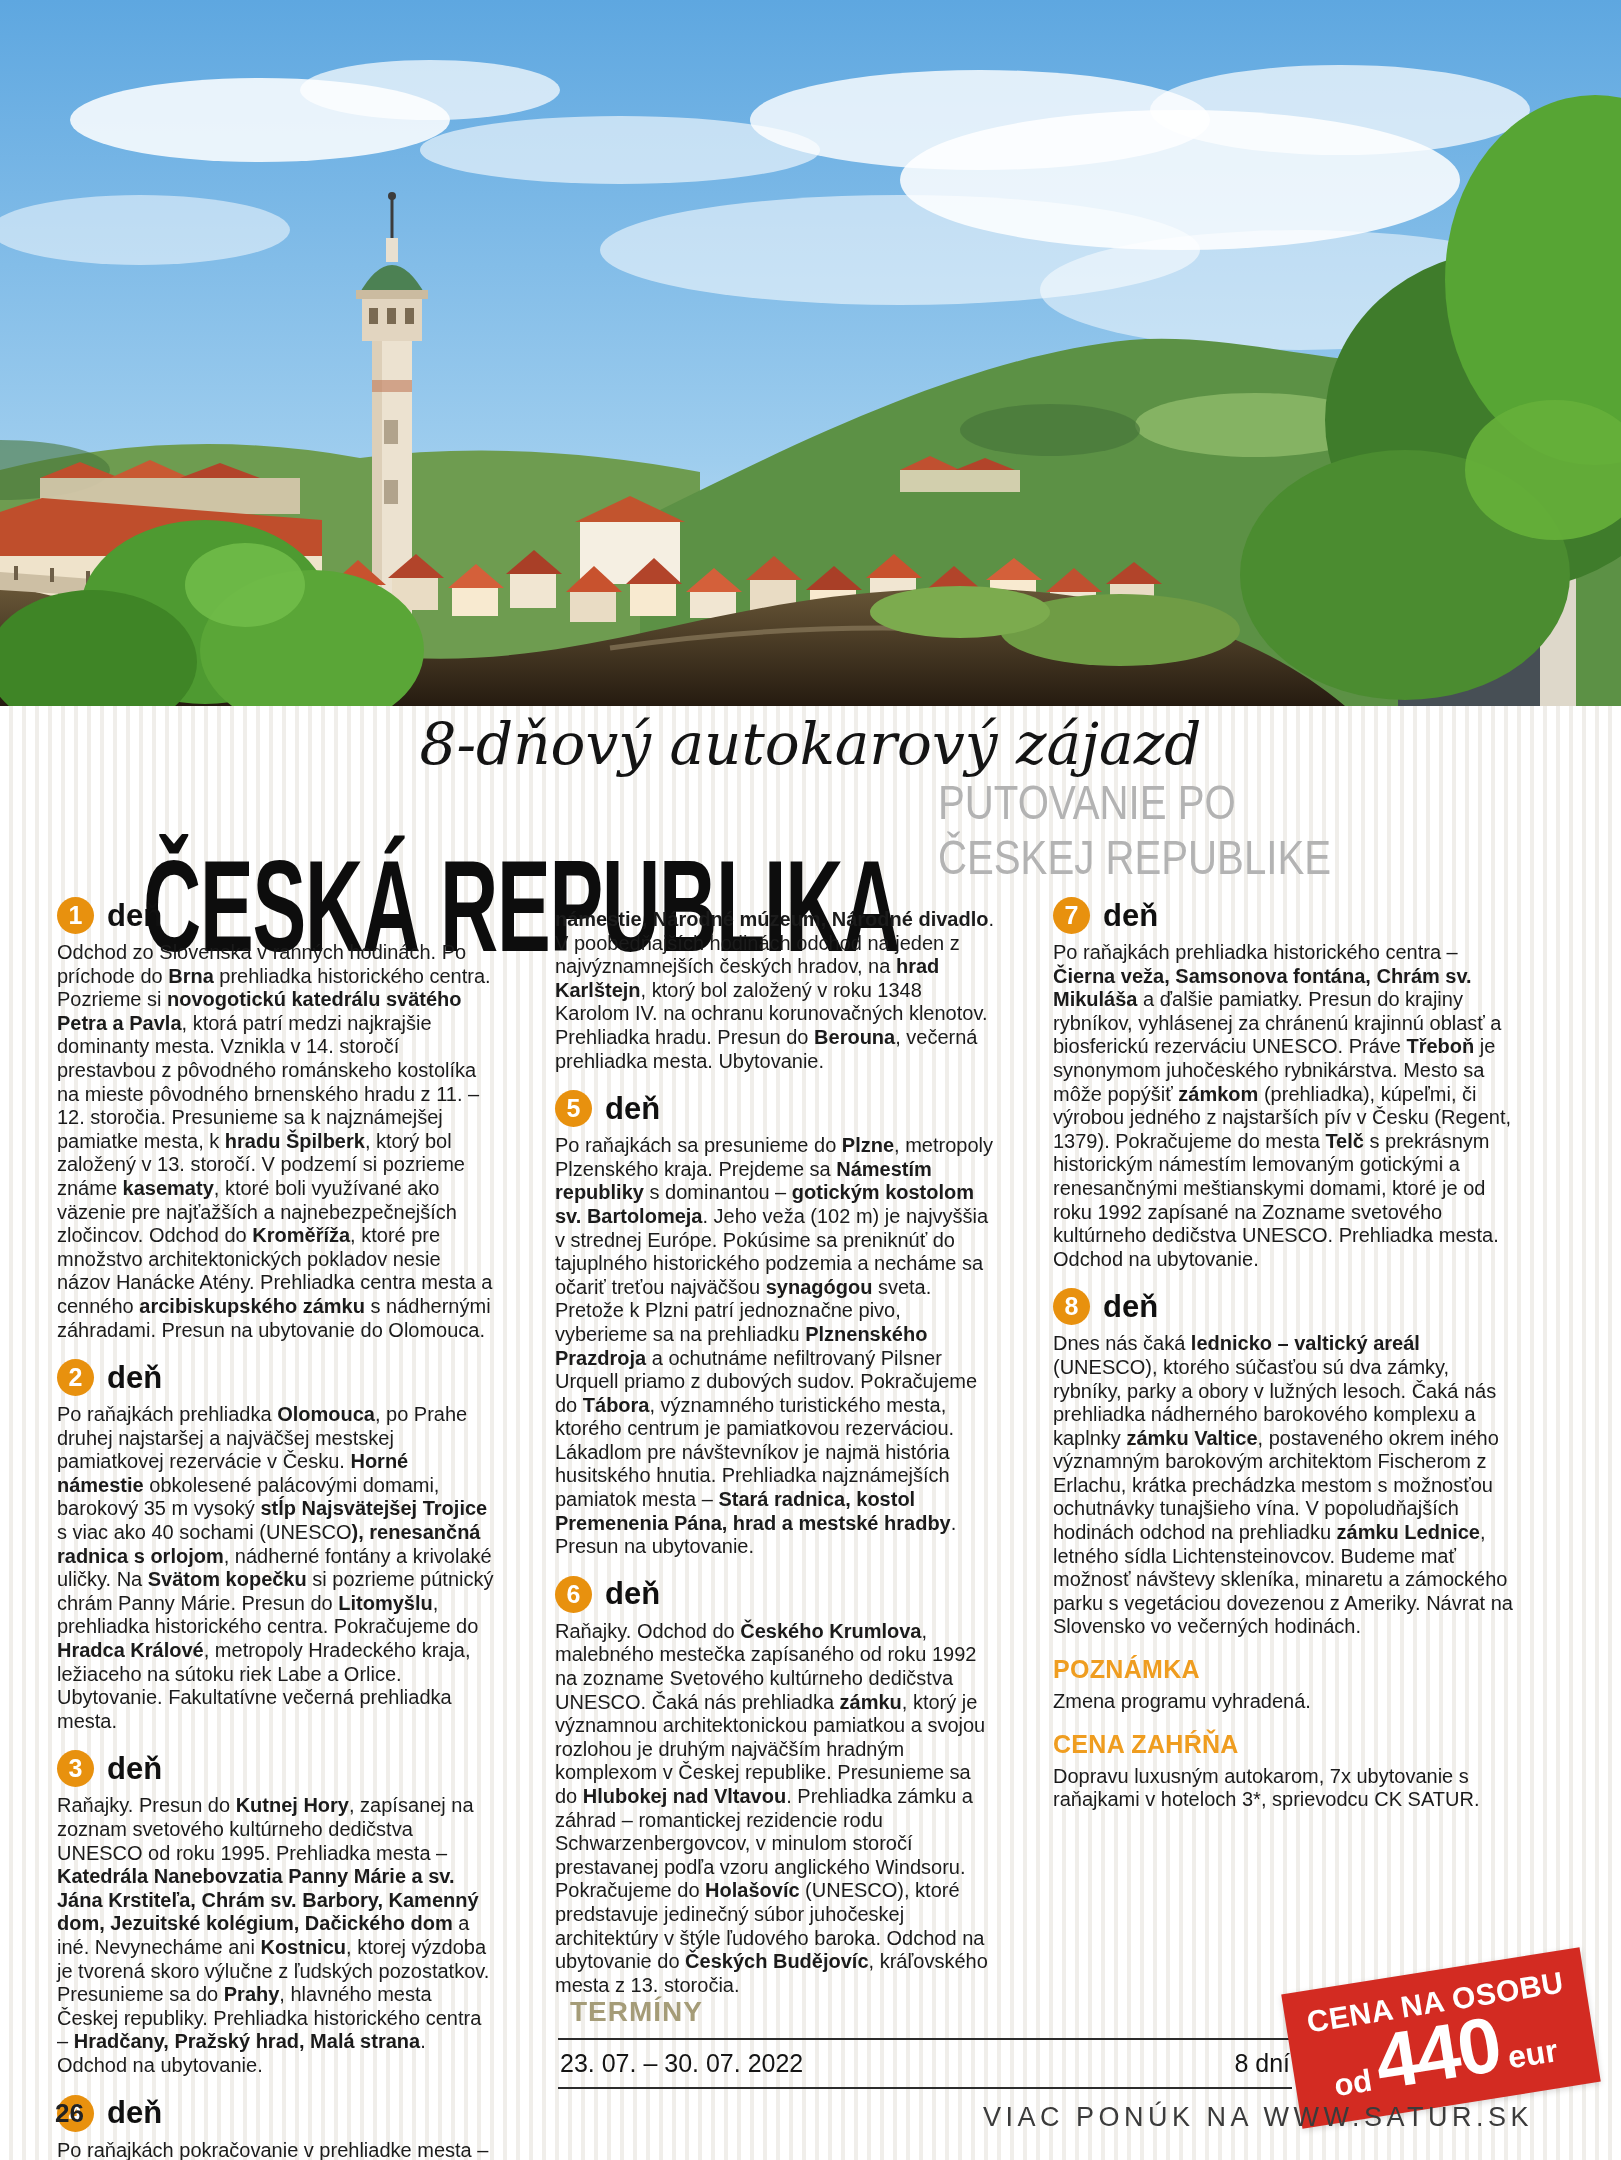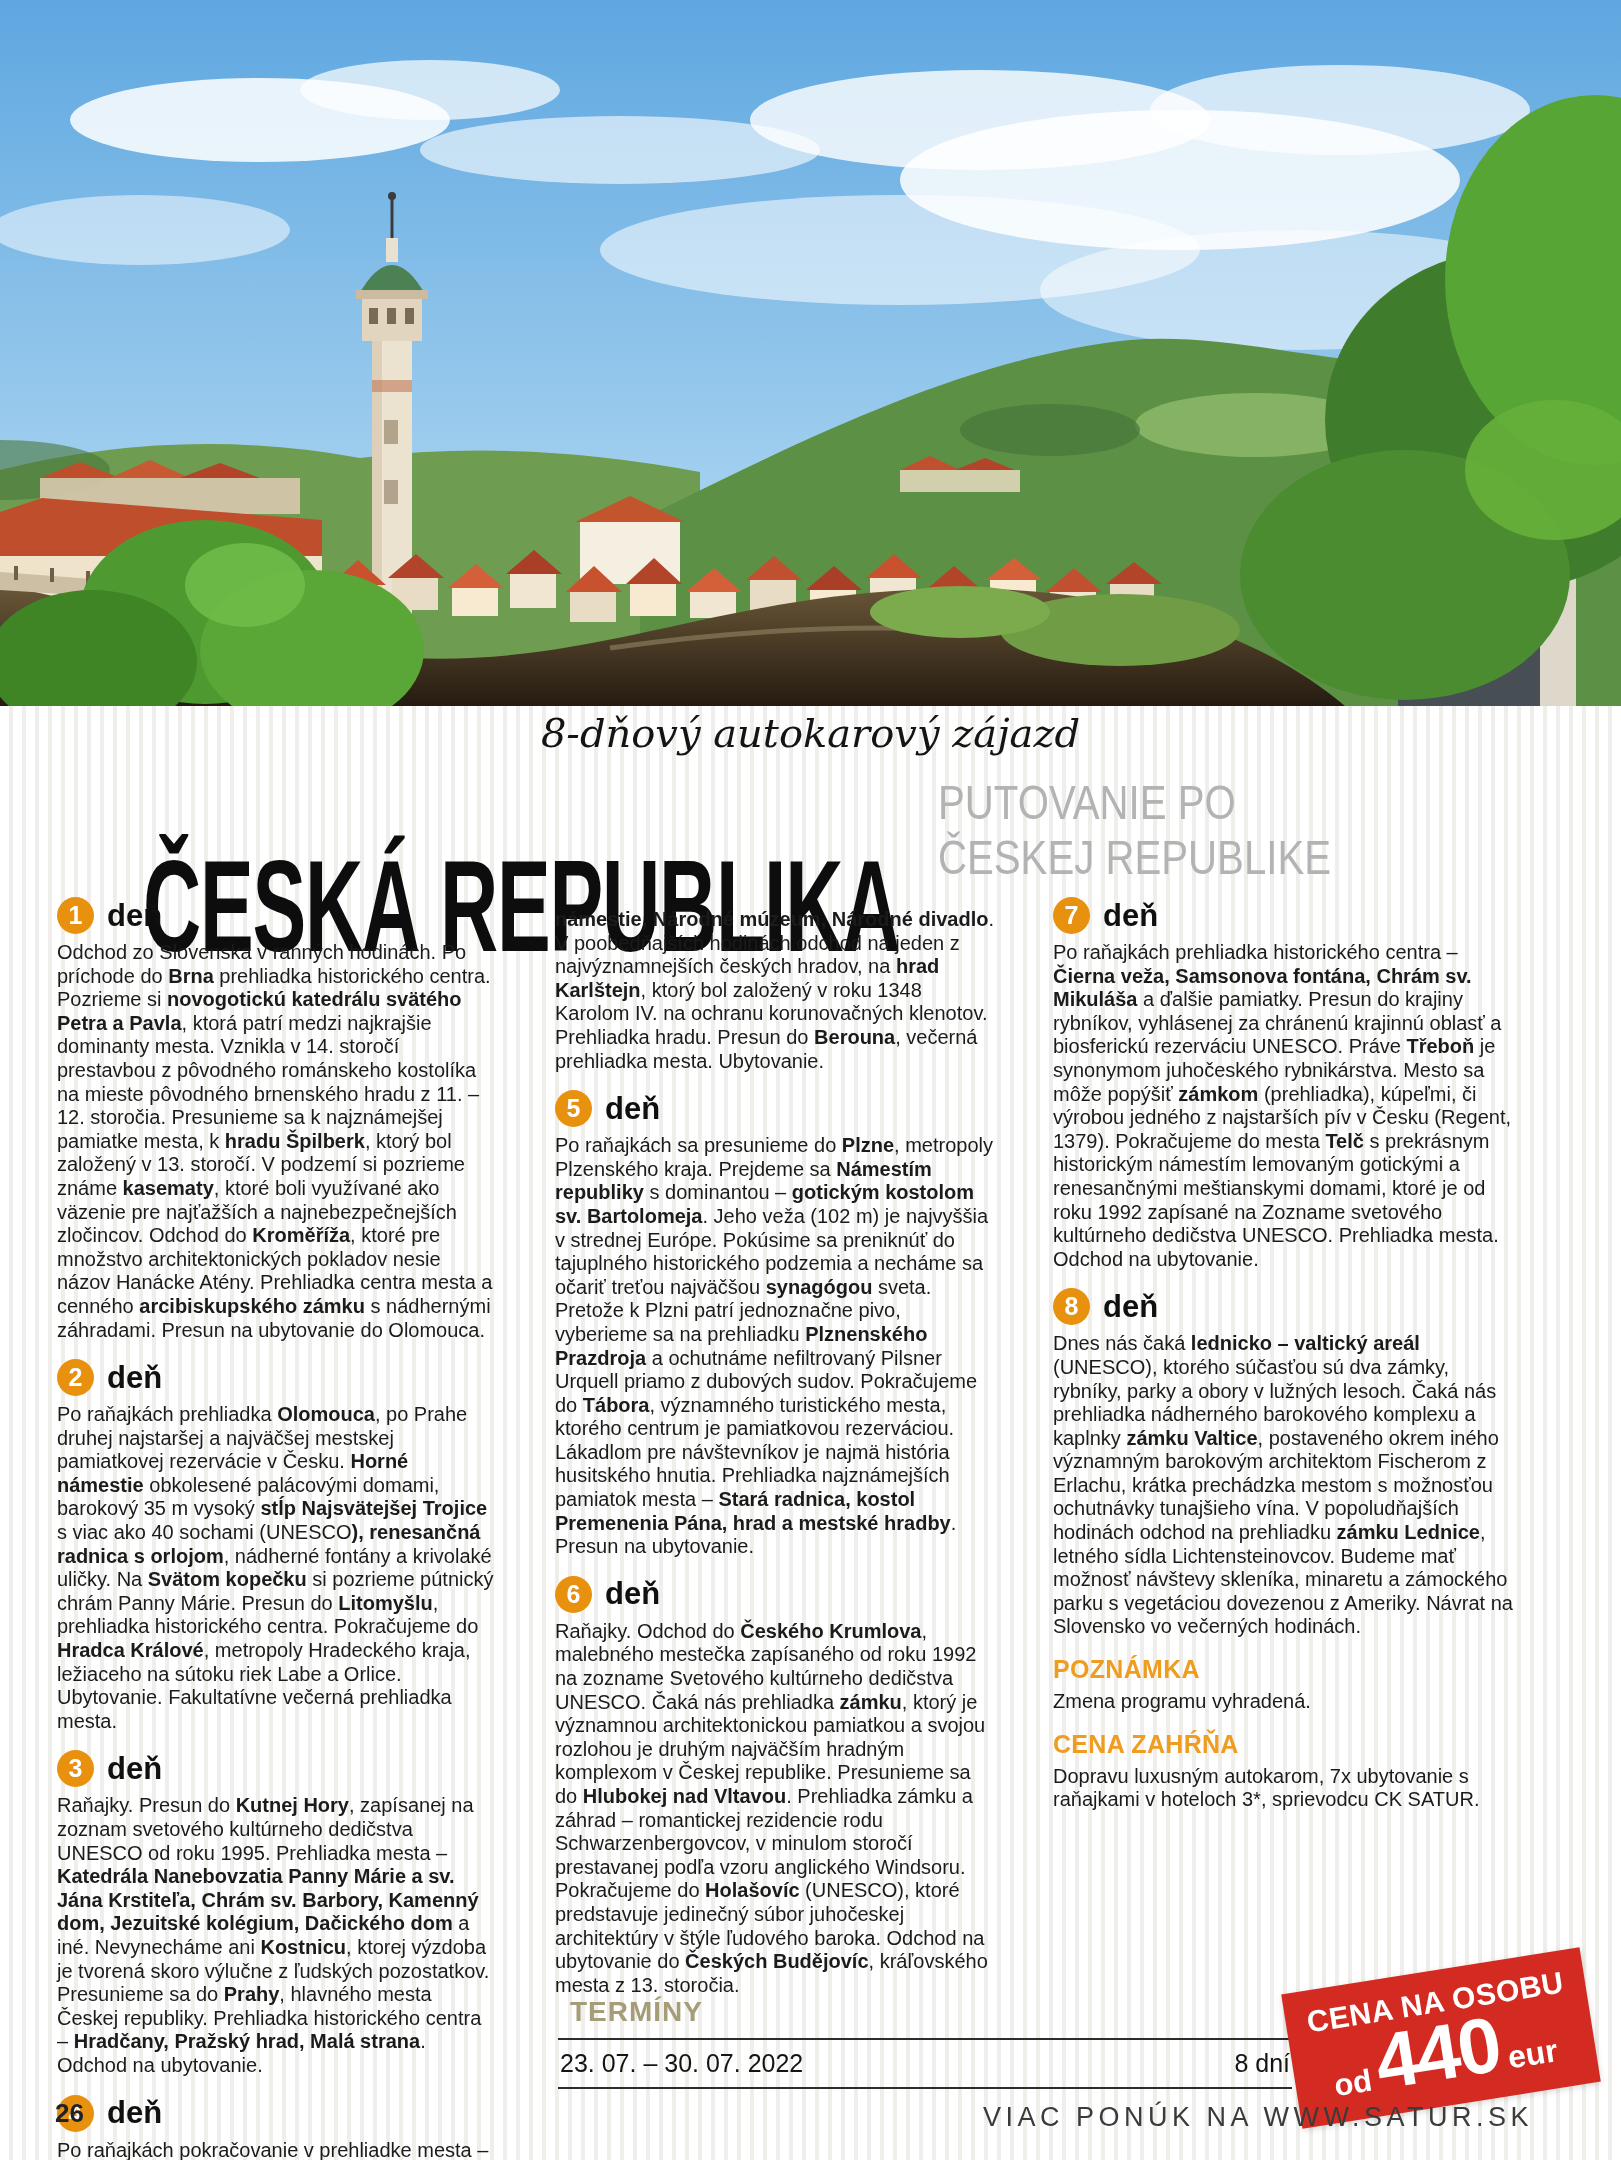--- a/index.html
+++ b/index.html
@@ -4,21 +4,21 @@
 <style>
   html,body{margin:0;padding:0;background:#ffffff;}
   .page{
     position:relative;width:1621px;height:2160px;overflow:hidden;
     background:repeating-linear-gradient(to right,#ffffff 0px,#ffffff 9px,#f0eeea 9px,#f0eeea 13px);
     font-family:"Liberation Sans",sans-serif;color:#1b1b1b;
   }
   .hero{position:absolute;top:0;left:0;width:1621px;height:706px;display:block;}
   .kicker{
     position:absolute;top:710px;left:0;width:100%;text-align:center;
-    font-family:"DejaVu Serif",serif;font-style:italic;font-size:40px;color:#141414;
+    font-family:"DejaVu Serif",serif;font-style:italic;font-size:58px;color:#141414;
   }
   .main-title{
     position:absolute;top:760px;left:143px;font-size:130px;line-height:118px;font-weight:700;
     color:#0d0d0d;letter-spacing:-2px;white-space:nowrap;
     transform:scaleX(0.62);transform-origin:left top;
   }
   .subtitle{
     position:absolute;top:775px;left:938px;font-size:49px;line-height:55px;font-weight:400;
     color:#b3b3b3;transform:scaleX(0.82);transform-origin:left top;white-space:nowrap;letter-spacing:0px;
   }

